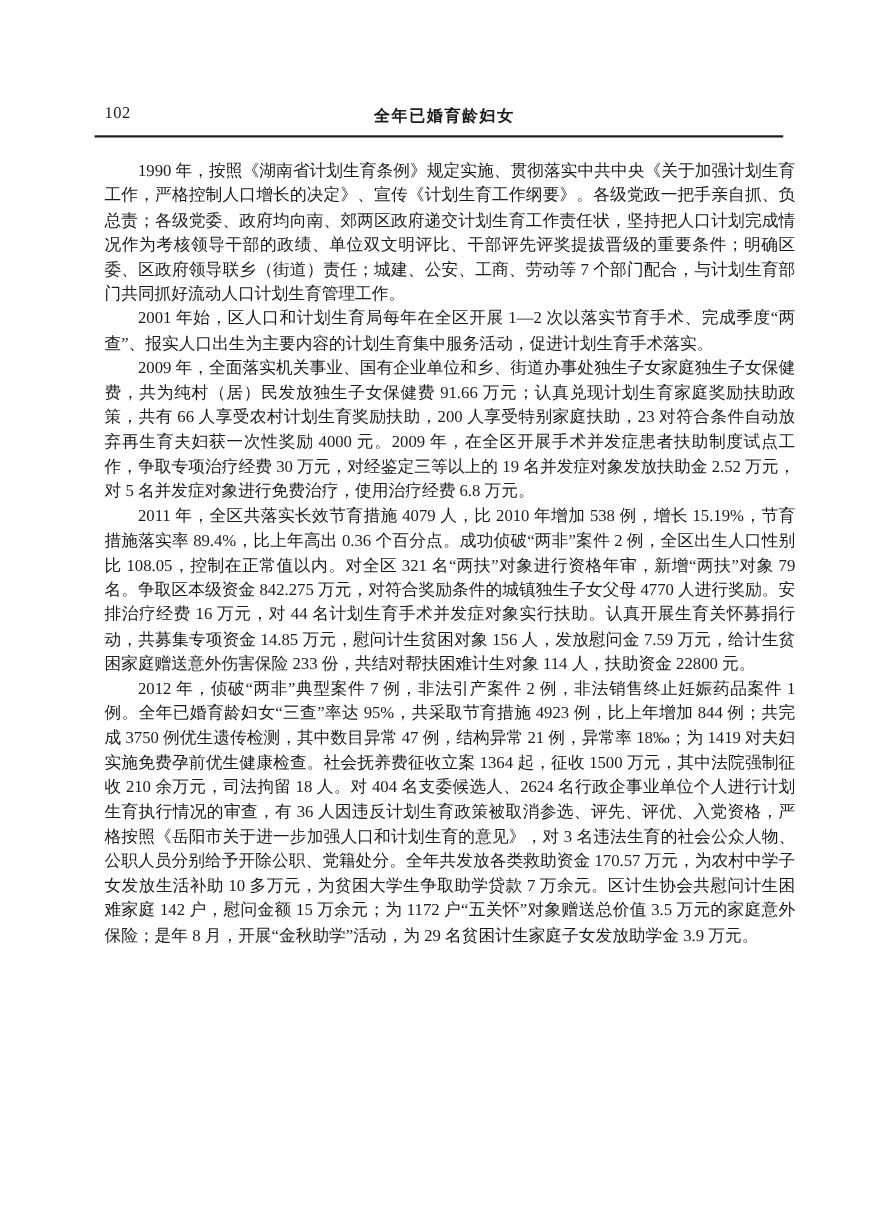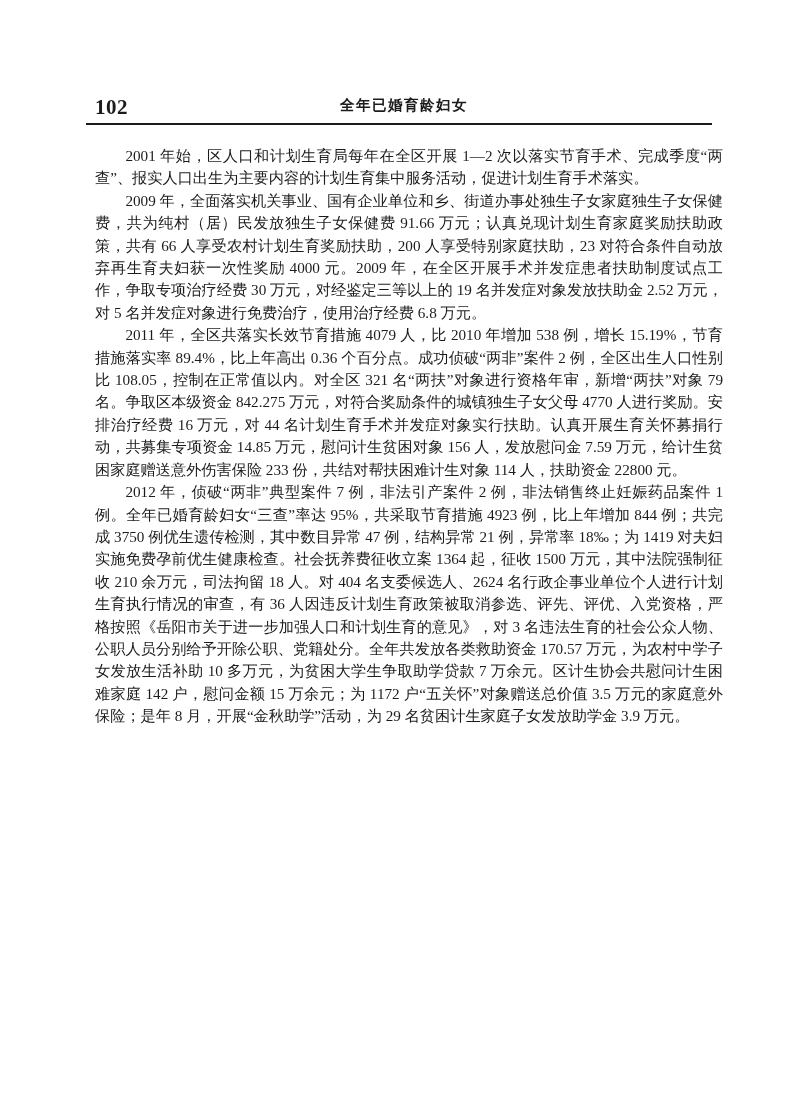--- a/index.html
+++ b/index.html
@@ -20,23 +20,22 @@
     position: absolute;
     top: 94px;
     left: 88px;
     right: 85px;
     height: 24px;
   }
   .page-number {
     position: absolute;
     left: 7px;
     top: 1px;
-    font-size: 21px;
+    font-size: 15px;
     letter-spacing: 0.5px;
-    font-weight: bold;
   }
   .book-title {
     position: absolute;
     left: 50%;
     top: 2px;
     transform: translateX(-50%);
     font-family: "Liberation Sans", "DejaVu Sans", sans-serif;
     font-weight: bold;
     font-size: 14.5px;
     letter-spacing: 1.5px;
@@ -70,18 +69,19 @@
 </head>
 <body>
 
 <div class="sheet">
   <div class="header">
     <span class="page-number">102</span>
     <span class="book-title">全年已婚育龄妇女</span>
   </div>
   <div class="header-rule"></div>
   <div class="content">
+    <p>1990 年，按照《湖南省计划生育条例》规定实施、贯彻落实中共中央《关于加强计划生育工作，严格控制人口增长的决定》、宣传《计划生育工作纲要》。各级党政一把手亲自抓、负总责；各级党委、政府均向南、郊两区政府递交计划生育工作责任状，坚持把人口计划完成情况作为考核领导干部的政绩、单位双文明评比、干部评先评奖提拔晋级的重要条件；明确区委、区政府领导联乡（街道）责任；城建、公安、工商、劳动等 7 个部门配合，与计划生育部门共同抓好流动人口计划生育管理工作。</p>
     <p>2001 年始，区人口和计划生育局每年在全区开展 1—2 次以落实节育手术、完成季度“两查”、报实人口出生为主要内容的计划生育集中服务活动，促进计划生育手术落实。</p>
     <p>2009 年，全面落实机关事业、国有企业单位和乡、街道办事处独生子女家庭独生子女保健费，共为纯村（居）民发放独生子女保健费 91.66 万元；认真兑现计划生育家庭奖励扶助政策，共有 66 人享受农村计划生育奖励扶助，200 人享受特别家庭扶助，23 对符合条件自动放弃再生育夫妇获一次性奖励 4000 元。2009 年，在全区开展手术并发症患者扶助制度试点工作，争取专项治疗经费 30 万元，对经鉴定三等以上的 19 名并发症对象发放扶助金 2.52 万元，对 5 名并发症对象进行免费治疗，使用治疗经费 6.8 万元。</p>
     <p>2011 年，全区共落实长效节育措施 4079 人，比 2010 年增加 538 例，增长 15.19%，节育措施落实率 89.4%，比上年高出 0.36 个百分点。成功侦破“两非”案件 2 例，全区出生人口性别比 108.05，控制在正常值以内。对全区 321 名“两扶”对象进行资格年审，新增“两扶”对象 79 名。争取区本级资金 842.275 万元，对符合奖励条件的城镇独生子女父母 4770 人进行奖励。安排治疗经费 16 万元，对 44 名计划生育手术并发症对象实行扶助。认真开展生育关怀募捐行动，共募集专项资金 14.85 万元，慰问计生贫困对象 156 人，发放慰问金 7.59 万元，给计生贫困家庭赠送意外伤害保险 233 份，共结对帮扶困难计生对象 114 人，扶助资金 22800 元。</p>
     <p>2012 年，侦破“两非”典型案件 7 例，非法引产案件 2 例，非法销售终止妊娠药品案件 1 例。全年已婚育龄妇女“三查”率达 95%，共采取节育措施 4923 例，比上年增加 844 例；共完成 3750 例优生遗传检测，其中数目异常 47 例，结构异常 21 例，异常率 18‰；为 1419 对夫妇实施免费孕前优生健康检查。社会抚养费征收立案 1364 起，征收 1500 万元，其中法院强制征收 210 余万元，司法拘留 18 人。对 404 名支委候选人、2624 名行政企事业单位个人进行计划生育执行情况的审查，有 36 人因违反计划生育政策被取消参选、评先、评优、入党资格，严格按照《岳阳市关于进一步加强人口和计划生育的意见》，对 3 名违法生育的社会公众人物、公职人员分别给予开除公职、党籍处分。全年共发放各类救助资金 170.57 万元，为农村中学子女发放生活补助 10 多万元，为贫困大学生争取助学贷款 7 万余元。区计生协会共慰问计生困难家庭 142 户，慰问金额 15 万余元；为 1172 户“五关怀”对象赠送总价值 3.5 万元的家庭意外保险；是年 8 月，开展“金秋助学”活动，为 29 名贫困计生家庭子女发放助学金 3.9 万元。</p>
   </div>
 </div>
 
 </body></html>

